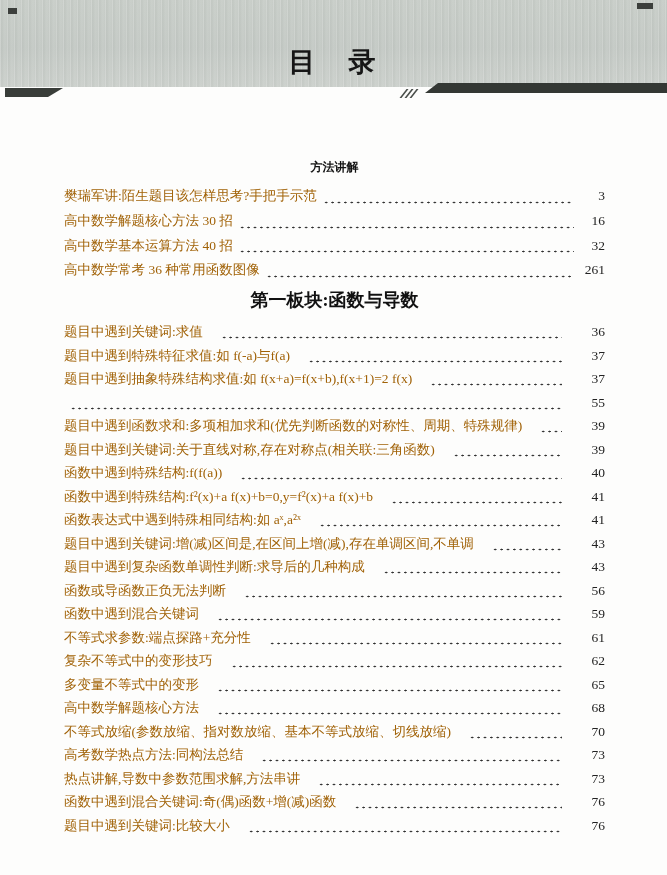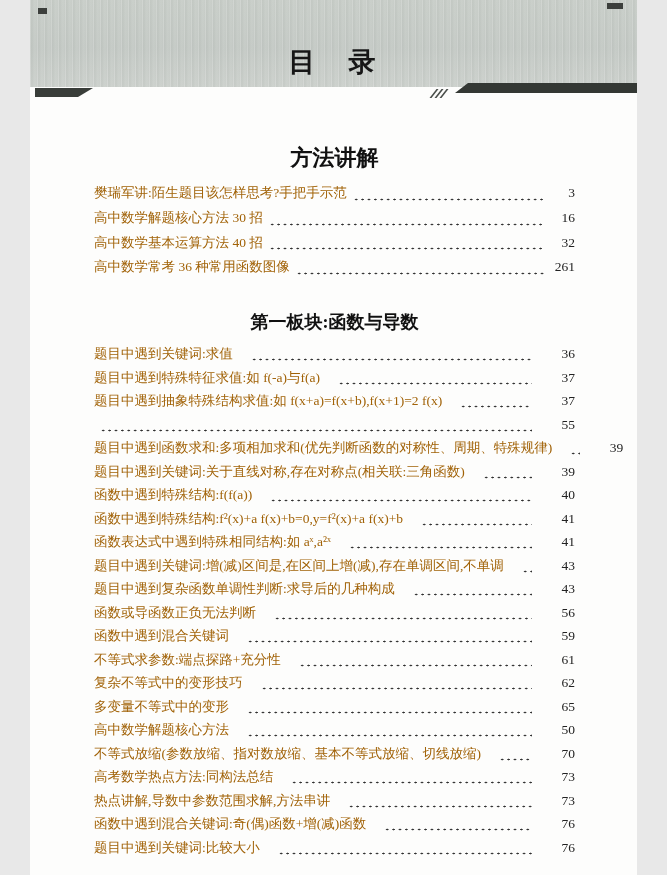--- a/index.html
+++ b/index.html
@@ -1,18 +1,18 @@
 <!DOCTYPE html>
 <html><head>
 <meta charset="utf-8">
 <style>
   html,body { margin:0; padding:0; background:#e8e8e8; }
   .page {
     position: relative;
-    width: 607px; height: 875px;
+    width: 667px; height: 875px;
     margin: 0 auto;
     background: #fdfdfc;
     overflow: hidden;
     font-family: "Liberation Serif", "DejaVu Serif", serif;
     color: #1f1f1f;
   }
 
   
   .banner {
     position: absolute; top: 0; left: 0; right: 0; height: 87px;
@@ -51,22 +51,22 @@
     display: inline-block; width: 2px; height: 9px; margin-right: 3px;
     background: #4a4e4a; transform: skewX(-38deg);
   }
 
   
   .content { position: absolute; top: 97px; left: 64px; right: 62px; }
 
   .section-heading {
     margin: 0; text-align: center; font-weight: bold; color: #111;
   }
-  .toc-section:nth-of-type(1) .section-heading { font-size: 22px; margin-top: 46px; }
-  .toc-section:nth-of-type(2) .section-heading { font-size: 18px; margin-top: 25px; }
+  .toc-section:nth-of-type(1) .section-heading { font-size: 12px; margin-top: 62px; }
+  .toc-section:nth-of-type(2) .section-heading { font-size: 18px; margin-top: 0; }
 
   .rows { margin-top: 13px; }
   .row {
     display: flex; align-items: baseline;
     font-size: 13.5px; line-height: 1;
   }
   .toc-section:nth-of-type(1) .row { height: 24.8px; }
   .toc-section:nth-of-type(2) .row { height: 23.5px; gap: 12px; }
 
   .row .title { white-space: nowrap; color: #a16207; }
@@ -219,21 +219,21 @@
 
   <div class="row">
     <span class="title">多变量不等式中的变形</span>
     <span class="dots"></span>
     <span class="pagenum">65</span>
   </div>
 
   <div class="row">
     <span class="title">高中数学解题核心方法</span>
     <span class="dots"></span>
-    <span class="pagenum">50</span>
+    <span class="pagenum">68</span>
   </div>
 
   <div class="row">
     <span class="title">不等式放缩(参数放缩、指对数放缩、基本不等式放缩、切线放缩)</span>
     <span class="dots"></span>
     <span class="pagenum">70</span>
   </div>
 
   <div class="row">
     <span class="title">高考数学热点方法:同构法总结</span>

